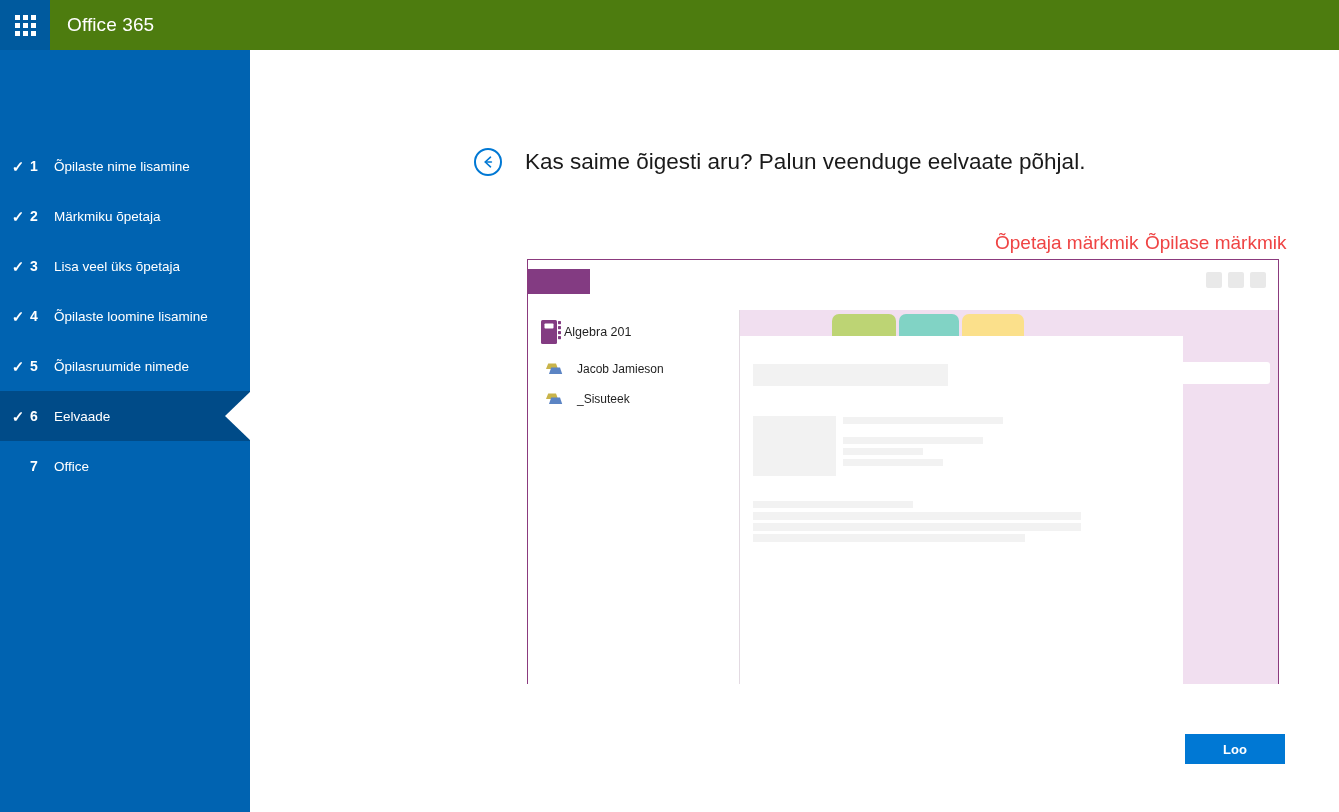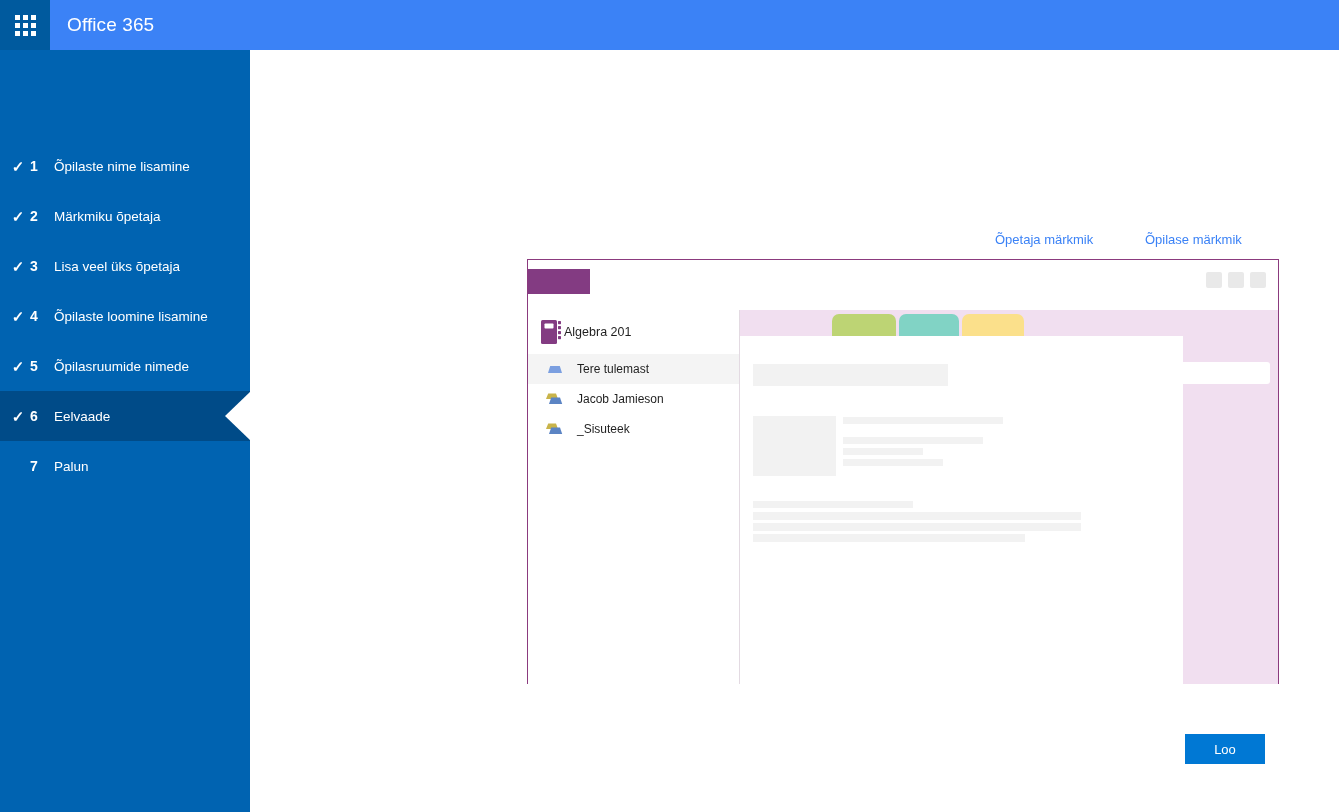--- a/index.html
+++ b/index.html
@@ -13,21 +13,21 @@
     overflow: hidden;
     position: relative;
   }
 
   
   .suite-bar {
     position: absolute;
     top: 0; left: 0;
     width: 1339px;
     height: 50px;
-    background: #3b82f6;
+    background: #4d7c0f;
     display: flex;
     align-items: center;
   }
   .waffle {
     width: 50px;
     height: 50px;
     background: #005a9e;
     display: flex;
     align-items: center;
     justify-content: center;
@@ -134,22 +134,22 @@
   }
 
   
   .preview-tabs {
     position: absolute;
     top: 182px;
     left: 745px;
     display: flex;
   }
   .preview-tab {
-    font-size: 13px;
-    color: #3b82f6;
+    font-size: 19px;
+    color: #ef4444;
     cursor: pointer;
     white-space: nowrap;
   }
   .preview-tab.teacher { width: 150px; }
   .preview-tab.student { width: 150px; }
 
   
   .preview-frame {
     position: absolute;
     top: 209px;
@@ -280,28 +280,29 @@
   .sk-l5     { top: 165px; left: 13px;  width: 160px; height: 7px; }
   .sk-l6     { top: 176px; left: 13px;  width: 328px; height: 8px; }
   .sk-l7     { top: 187px; left: 13px;  width: 328px; height: 8px; }
   .sk-l8     { top: 198px; left: 13px;  width: 272px; height: 8px; }
 
   
   .create-btn {
     position: absolute;
     top: 684px;
     left: 935px;
-    width: 80px;
+    width: 100px;
     height: 30px;
     background: #0078d4;
     color: #ffffff;
     font-size: 13px;
     border: none;
     cursor: pointer;
     font-family: "Liberation Sans", sans-serif;
+    font-weight: bold;
   }
 </style>
 </head>
 <body>
 
 <div class="suite-bar">
   <div class="waffle">
     <div class="waffle-grid">
       <i></i>
         <i></i>
@@ -353,28 +354,37 @@
     <div class="step active">
       <span class="check">✓</span>
       <span class="num">6</span>
       <span class="label">Eelvaade</span>
       <span class="notch"></span>
     </div>
 
     <div class="step pending">
       <span class="check"></span>
       <span class="num">7</span>
-      <span class="label">Palun</span>
+      <span class="label">Office</span>
     </div>
 
   </div>
 </div>
 
 <div class="main">
 
+  <div class="header-row">
+    <div class="back-btn">
+      <svg width="16" height="16" viewBox="0 0 16 16">
+        <path d="M10.5 3.2 L5.2 8 L10.5 12.8" fill="none" stroke="#0078d4" stroke-width="1.6" stroke-linecap="round" stroke-linejoin="round"></path>
+        <path d="M5.4 8 H11.4" stroke="#0078d4" stroke-width="1.6" stroke-linecap="round"></path>
+      </svg>
+    </div>
+    <div class="page-title">Kas saime õigesti aru? Palun veenduge eelvaate põhjal.</div>
+  </div>
 
   <div class="preview-tabs">
     <div class="preview-tab teacher">Õpetaja märkmik</div>
     <div class="preview-tab student">Õpilase märkmik</div>
   </div>
 
   <div class="preview-frame">
 
     <div class="purple-block"></div>
 
@@ -415,26 +425,20 @@
           <rect x="1" y="1" width="16" height="24" rx="1.5" fill="#833b82"></rect>
           <rect x="4.5" y="4.5" width="9" height="5" rx="0.8" fill="#ffffff"></rect>
           <rect x="18" y="2" width="3" height="3.2" rx="0.6" fill="#833b82"></rect>
           <rect x="18" y="7" width="3" height="3.2" rx="0.6" fill="#833b82"></rect>
           <rect x="18" y="12" width="3" height="3.2" rx="0.6" fill="#833b82"></rect>
           <rect x="18" y="17" width="3" height="3.2" rx="0.6" fill="#833b82"></rect>
         </svg>
         <span class="nb-title">Algebra 201</span>
       </div>
 
-      <div class="nb-item selected">
-        <svg class="sec-icon" width="20" height="14" viewBox="0 0 20 14">
-          <path d="M3 11 L5.2 4 H14.8 L17 11 Z" fill="#7b9fe0"></path>
-        </svg>
-        <span class="sec-label">Tere tulemast</span>
-      </div>
 
 
       <div class="nb-item">
         <svg class="sec-icon" width="20" height="14" viewBox="0 0 20 14">
           <path d="M1 7 L3.2 1.5 H11 L13 7 Z" fill="#c9b44a"></path>
           <path d="M4 12 L6.2 5.5 H15 L17.2 12 Z" fill="#5b84c4"></path>
         </svg>
         <span class="sec-label">Jacob Jamieson</span>
       </div>
 

